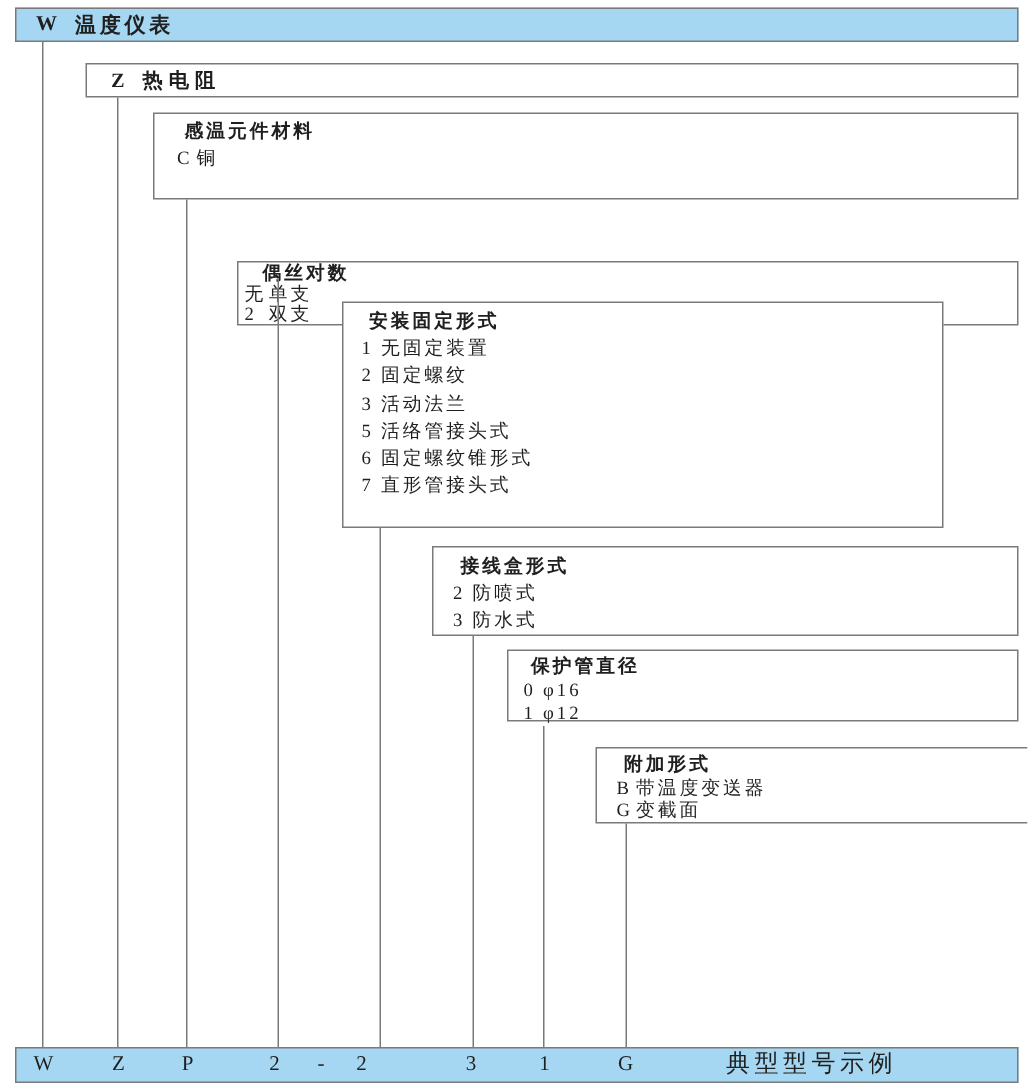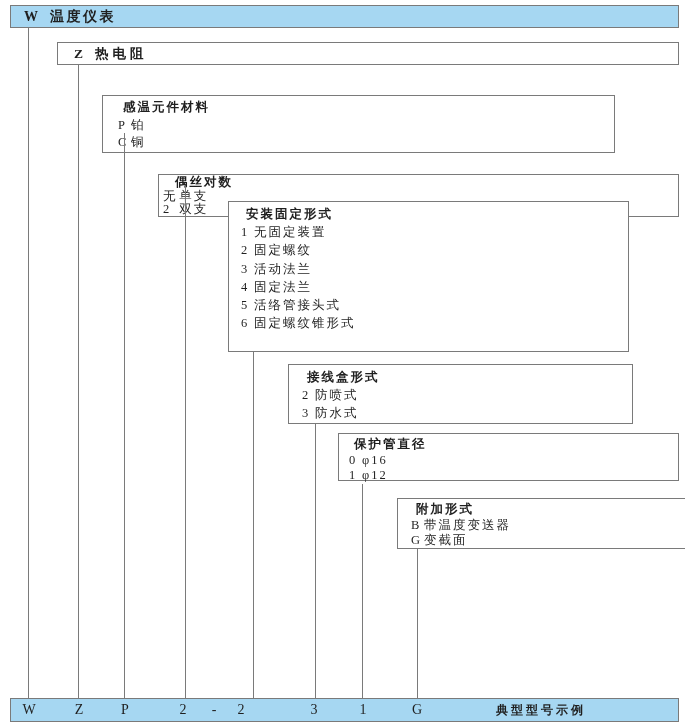--- a/index.html
+++ b/index.html
@@ -39,25 +39,25 @@
     font-weight: bold; font-size: 13.5px;
   }
   .z-box .code { margin-left: 16px; margin-right: 12px; }
   .z-box .label { letter-spacing: 4px; }
 
   .leafbox .hdr { display: block; font-weight: bold; letter-spacing: 2px; margin-left: 5px; }
   .leafbox .row { white-space: nowrap; }
   .leafbox .icode { display: inline-block; min-width: 13px; }
   .leafbox .ilabel { letter-spacing: 2px; }
 
-  .b3 { left: 102px; top: 75px;  width: 513px; height: 58px;  padding: 3px 16px 0 15px; line-height: 17.5px; margin-top: 20px; }
+  .b3 { left: 102px; top: 75px;  width: 577px; height: 58px;  padding: 3px 16px 0 15px; line-height: 17.5px; }
   .b4 { left: 158px; top: 143px; width: 521px; height: 43px;  padding: 1px 0 0 4px;  line-height: 13.5px; margin-top: 31px; }
   .b4 .hdr { margin-left: 12px; }
   .b5 { left: 228px; top: 201px; width: 401px; height: 151px; padding: 3px 0 0 12px; line-height: 18.2px; }
-  .b6 { left: 288px; top: 364px; width: 345px; height: 60px;  padding: 3px 0 0 13px; line-height: 18.2px; }
+  .b6 { left: 288px; top: 364px; width: 391px; height: 60px;  padding: 3px 0 0 13px; line-height: 18.2px; }
   .b7 { left: 338px; top: 433px; width: 341px; height: 48px;  padding: 3px 0 0 10px; line-height: 15.5px; }
   .b8 { left: 397px; top: 498px; width: 320px; height: 51px;  padding: 3px 0 0 13px; line-height: 15.5px; }
 
   .vline { position: absolute; width: 1px; background: var(--border, #7a7a7a); }
   .v1 { left: 28px;  top: 28px;  height: 670px; }
   .v2 { left: 78px;  top: 65px;  height: 633px; }
   .v3 { left: 124px; top: 133px; height: 565px; }
   .v4 { left: 185px; top: 186px; height: 512px; }
   .v5 { left: 253px; top: 352px; height: 346px; }
   .v6 { left: 315px; top: 424px; height: 274px; }
@@ -68,57 +68,56 @@
     left: 10px; top: 698px; width: 669px; height: 24px;
     font-size: 14px;
   }
   .bottom-bar span {
     position: absolute; top: 0; line-height: 22px;
     transform: translateX(-50%);
   }
   .bc0 { left: 18px; }  .bc1 { left: 68px; }  .bc2 { left: 114px; }
   .bc3 { left: 172px; } .bc4 { left: 203px; } .bc5 { left: 230px; }
   .bc6 { left: 303px; } .bc7 { left: 352px; } .bc8 { left: 406px; }
-  .bcap { left: 530px; font-weight: bold; font-size: 12px; letter-spacing: 3px; white-space: nowrap; }
+  .bcap { left: 530px; font-weight: normal; font-size: 16px; letter-spacing: 3px; white-space: nowrap; }
 </style>
 </head>
 <body>
 
 <div class="canvas">
 
   <div class="bar top-bar">
     <span class="code">W</span>
     <span class="label">温度仪表</span>
   </div>
 
   <div class="box z-box">
     <span class="code">Z</span>
     <span class="label">热电阻</span>
   </div>
 
   <div class="box leafbox b3">
     <span class="hdr">感温元件材料</span>
-    <div class="row"><span class="icode">P</span><span class="ilabel">铂</span></div>
     <div class="row"><span class="icode">C</span><span class="ilabel">铜</span></div>
   </div>
 
   <div class="box leafbox b4">
     <span class="hdr">偶丝对数</span>
     <div class="row"><span class="icode">无</span> <span class="ilabel">单支</span></div>
     <div class="row"><span class="icode">2</span> <span class="ilabel">双支</span></div>
   </div>
 
   <div class="box leafbox b5">
     <span class="hdr">安装固定形式</span>
     <div class="row"><span class="icode">1</span><span class="ilabel">无固定装置</span></div>
     <div class="row"><span class="icode">2</span><span class="ilabel">固定螺纹</span></div>
     <div class="row"><span class="icode">3</span><span class="ilabel">活动法兰</span></div>
-    <div class="row"><span class="icode">4</span><span class="ilabel">固定法兰</span></div>
     <div class="row"><span class="icode">5</span><span class="ilabel">活络管接头式</span></div>
     <div class="row"><span class="icode">6</span><span class="ilabel">固定螺纹锥形式</span></div>
+    <div class="row"><span class="icode">7</span><span class="ilabel">直形管接头式</span></div>
   </div>
 
   <div class="box leafbox b6">
     <span class="hdr">接线盒形式</span>
     <div class="row"><span class="icode">2</span><span class="ilabel">防喷式</span></div>
     <div class="row"><span class="icode">3</span><span class="ilabel">防水式</span></div>
   </div>
 
   <div class="box leafbox b7">
     <span class="hdr">保护管直径</span>

